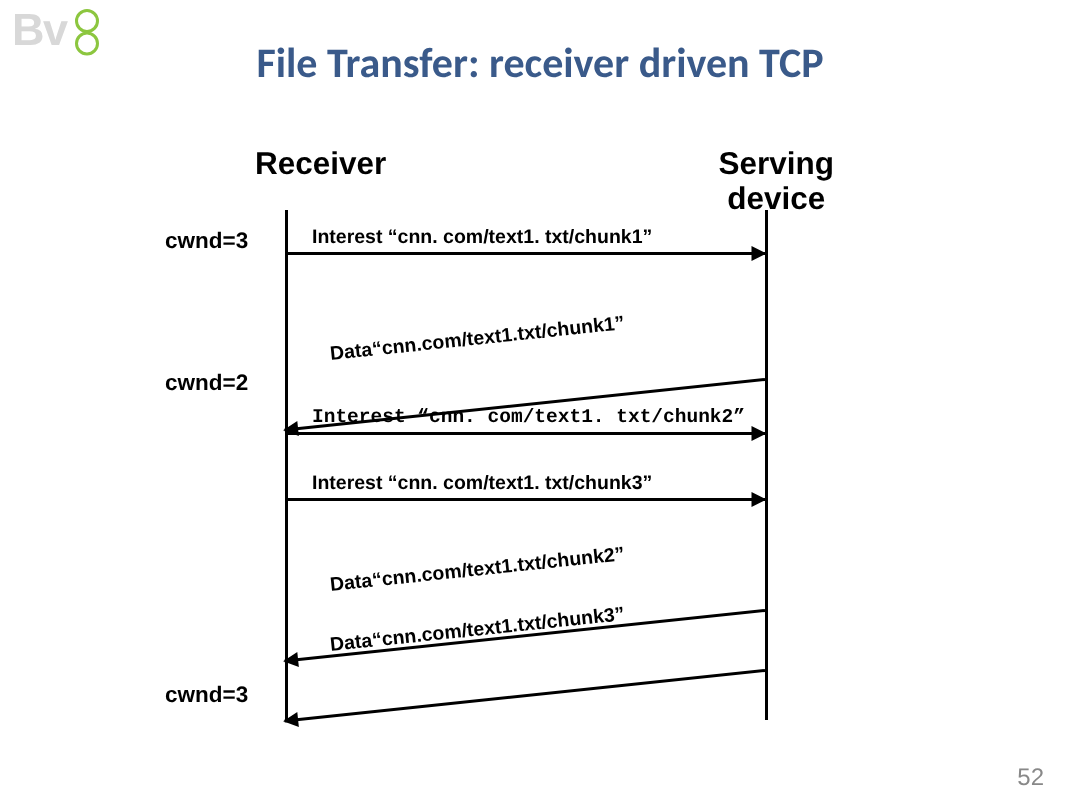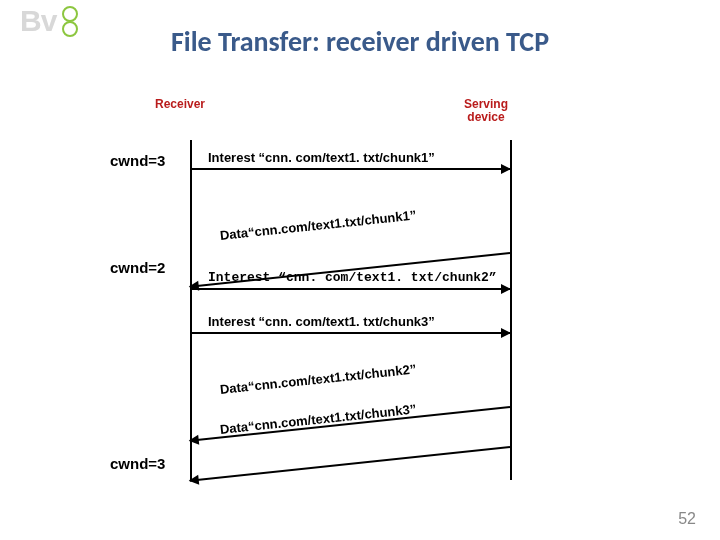--- a/index.html
+++ b/index.html
@@ -7,21 +7,21 @@
     width: 720px;
     height: 540px;
     background: #ffffff;
     font-family: Arial, Helvetica, sans-serif;
     position: relative;
     overflow: hidden;
   }
   .logo {
     position: absolute;
     top: 4px;
-    left: 20px;
+    left: 8px;
     display: flex;
     align-items: center;
     text-align: right;
   }
   .logo-bv {
     font-size: 30px;
     font-weight: bold;
     color: #d8d8d8;
     letter-spacing: -1px;
   }
@@ -72,25 +72,26 @@
     top: 50px;
     bottom: 20px;
   }
   .ll-recv { left: 70px; }
   .ll-serv { left: 390px; }
 
   
   .hdr {
     position: absolute;
     top: 8px;
-    font-size: 12px;
-    font-weight: bold;
-    color: #b91c1c;
+    font-size: 21px;
+    font-weight: bold;
+    color: #000000;
     text-align: center;
     line-height: 1.1;
+    margin-left: 15px;
   }
   .hdr-recv { left: 35px; }
   .hdr-serv { left: 344px; }
 
   
   .arrow {
     position: absolute;
     left: 70px;
     width: 320px;
     height: 2px;
@@ -169,21 +170,21 @@
   <div class="hdr hdr-recv">Receiver</div>
   <div class="hdr hdr-serv">
     <span>Serving</span><br>
     <span>device</span>
   </div>
 
   <div class="lifeline ll-recv"></div>
   <div class="lifeline ll-serv"></div>
 
   <div class="cwnd" style="top:62px; left:-10px;">cwnd=3</div>
-  <div class="cwnd" style="top:169px; left:-10px;">cwnd=2</div>
+  <div class="cwnd" style="top:157px; left:-10px;">cwnd=2</div>
   <div class="cwnd" style="top:365px; left:-10px;">cwnd=3</div>
 
   <div class="arrow to-right" style="top:78px;"></div>
   <div class="msg" style="top:60px; left:88px;">Interest “cnn. com/text1. txt/chunk1”</div>
 
   <div class="arrow to-left slant" style="top:162px;"></div>
   <div class="msg slanttxt" style="top:138px; left:100px;">Data“cnn.com/text1.txt/chunk1”</div>
 
   <div class="arrow to-right" style="top:198px;"></div>
   <div class="msg" style="top:180px; left:88px;font-family:Liberation Mono, monospace;">Interest “cnn. com/text1. txt/chunk2”</div>

